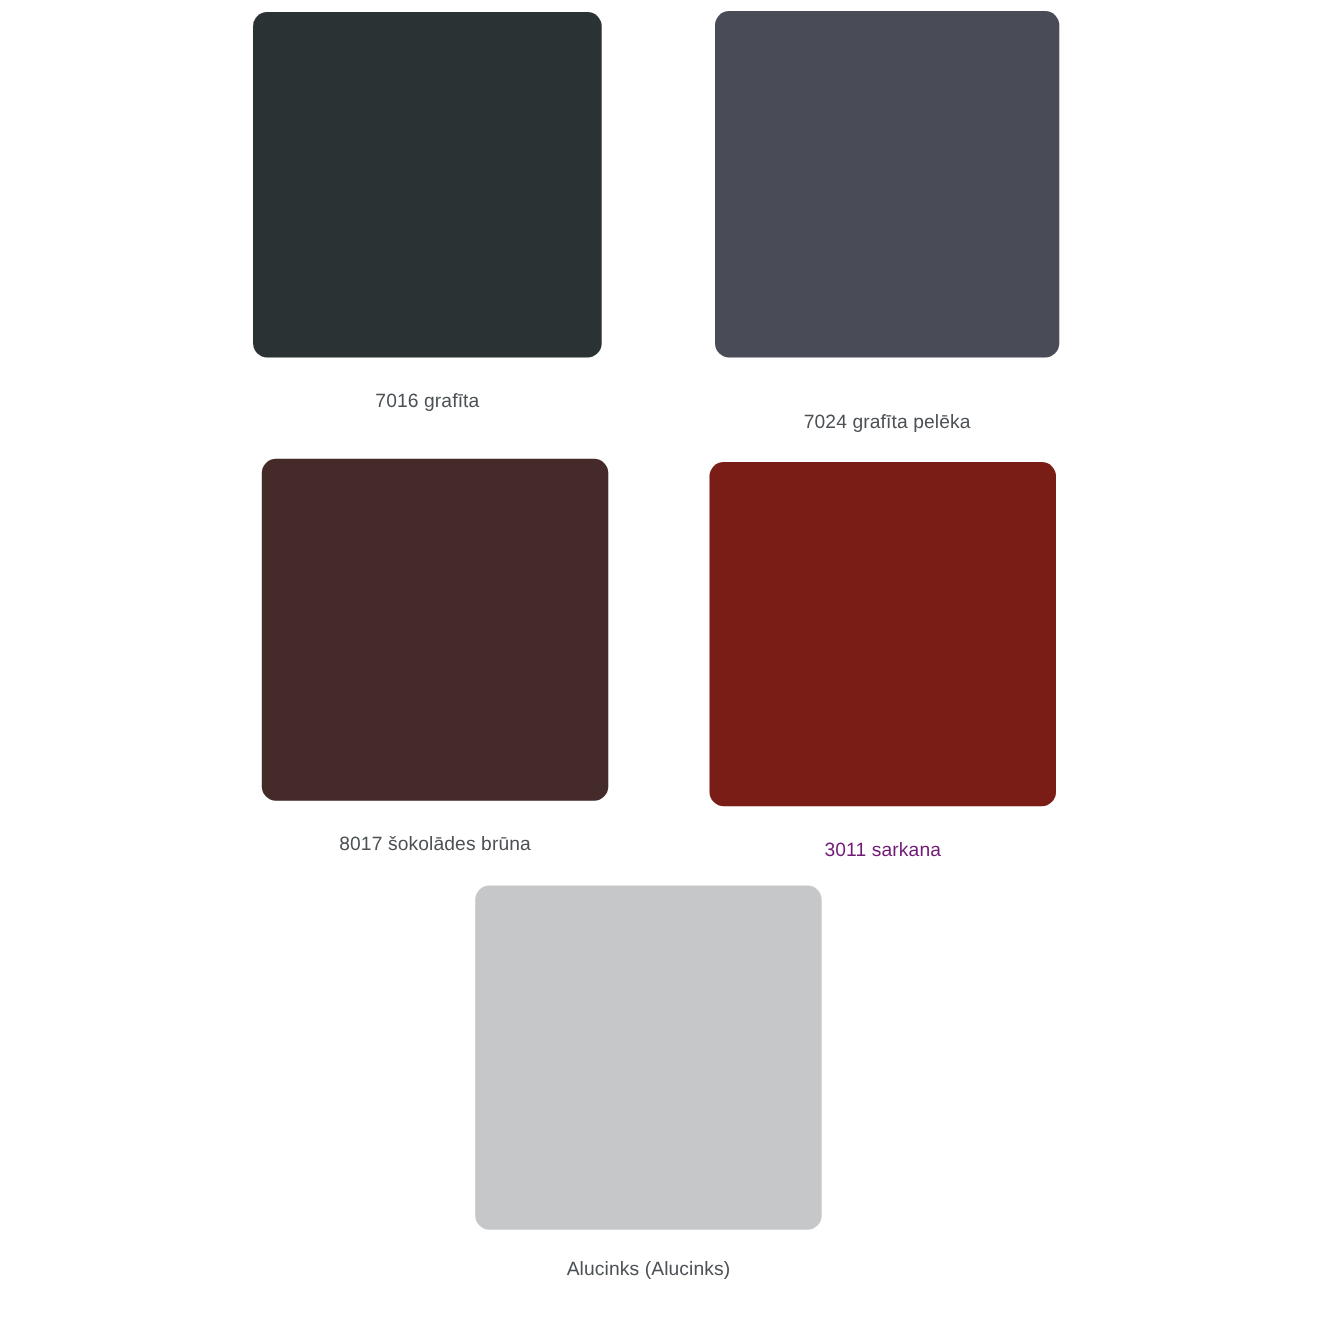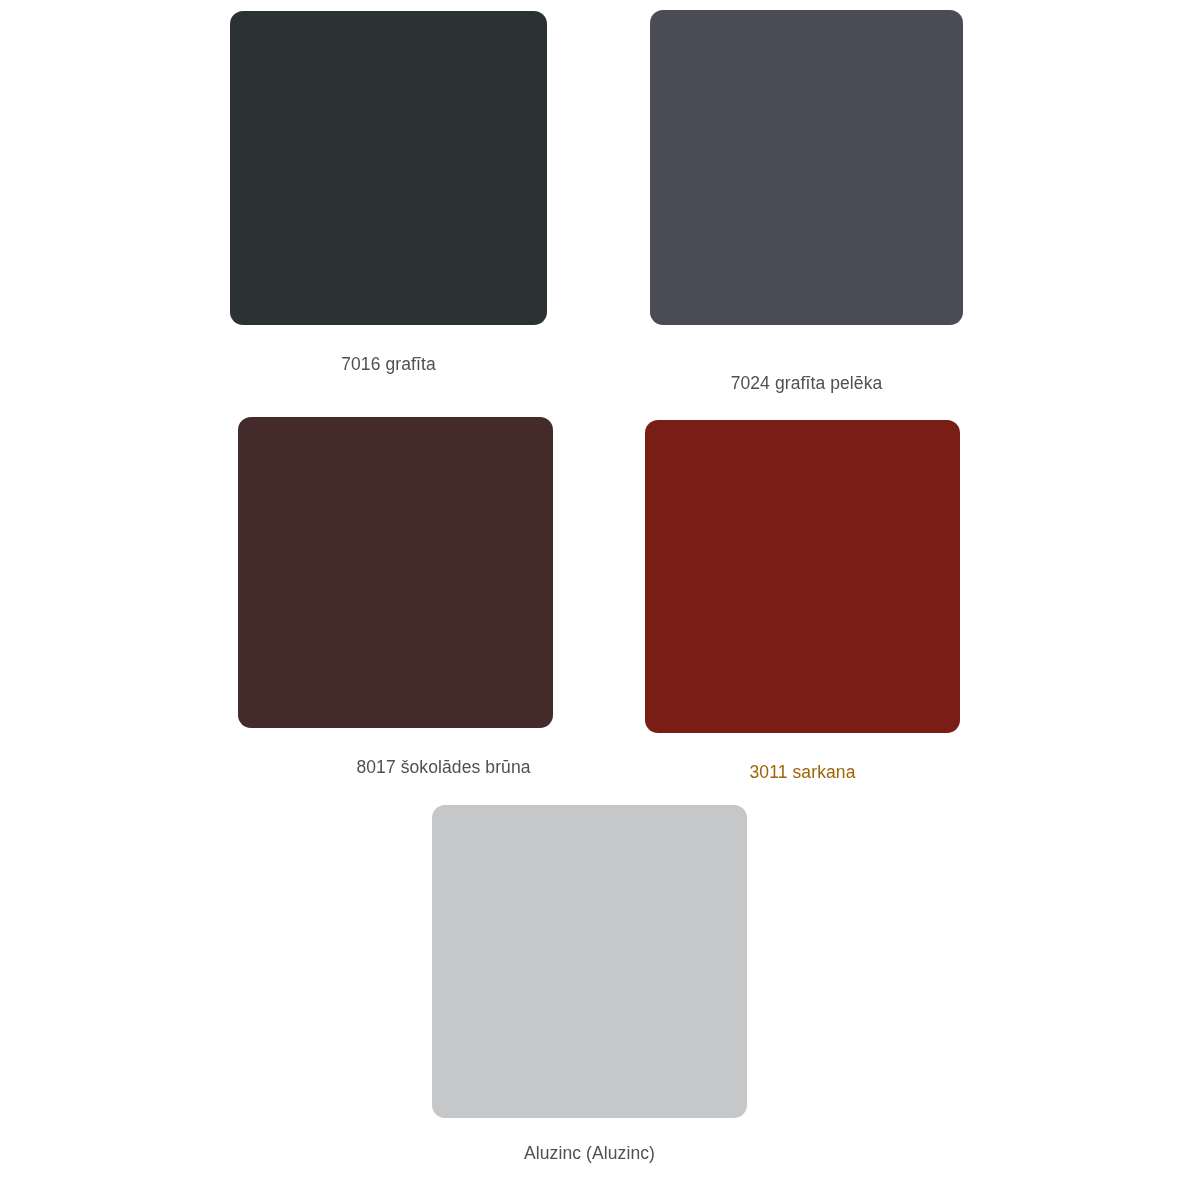--- a/index.html
+++ b/index.html
@@ -80,26 +80,26 @@
     <div class="swatch-label" style="color: rgb(76, 81, 85);">7016 grafīta</div>
   </div>
 
   <div class="swatch-cell cell-1">
     <div class="swatch-chip" style="background: rgb(73, 76, 87);"></div>
     <div class="swatch-label" style="color: rgb(76, 81, 85);">7024 grafīta pelēka</div>
   </div>
 
   <div class="swatch-cell cell-2">
     <div class="swatch-chip" style="background: rgb(68, 43, 41);"></div>
-    <div class="swatch-label" style="color: rgb(76, 81, 85); margin-left: 48px;">8017 šokolādes brūna</div>
+    <div class="swatch-label" style="color: rgb(76, 81, 85);">8017 šokolādes brūna</div>
   </div>
 
   <div class="swatch-cell cell-3">
     <div class="swatch-chip" style="background: rgb(122, 29, 23);"></div>
-    <div class="swatch-label" style="color: #a16207;">3011 sarkana</div>
+    <div class="swatch-label" style="color: #701a75;">3011 sarkana</div>
   </div>
 
   <div class="swatch-cell cell-4">
     <div class="swatch-chip" style="background: rgb(198, 199, 201);"></div>
-    <div class="swatch-label" style="color: rgb(76, 81, 85);">Aluzinc (Aluzinc)</div>
+    <div class="swatch-label" style="color: rgb(76, 81, 85);">Alucinks (Alucinks)</div>
   </div>
 
 </div>
 
 </body></html>

